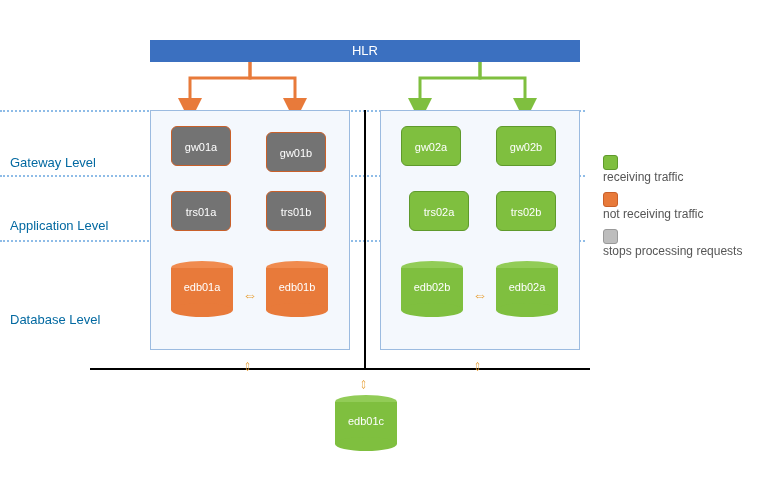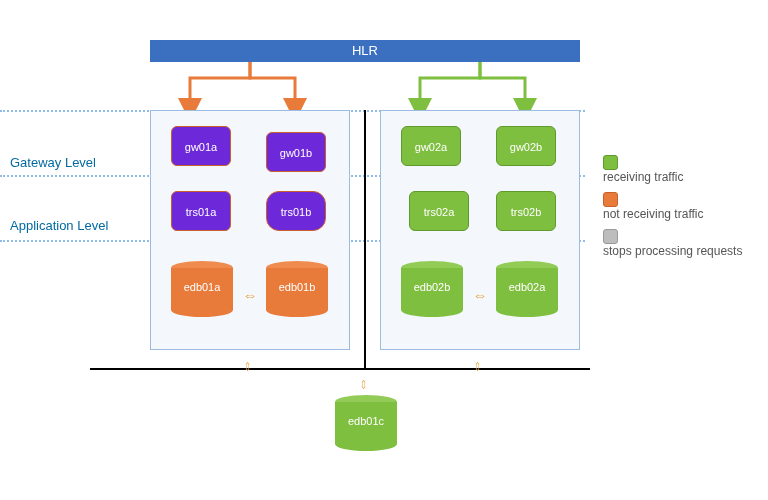--- a/index.html
+++ b/index.html
@@ -62,21 +62,21 @@
   .node-box {
     position: absolute;
     width: 60px; height: 40px;
     border-radius: 6px;
     color: #fff;
     text-align: center;
     line-height: 40px;
     font-size: 11px;
     border: 1px solid rgba(0,0,0,0.15);
   }
-  .orange { background: #6d28d9; border-color: #c9602a; }
+  .orange { background: #737373; border-color: #c9602a; }
   .green  { background: #7fbf3f; border-color: #5f9a2c; }
 
   
   .cyl {
     position: absolute;
     width: 62px;
   }
   .cyl .top  {
     width: 62px; height: 14px;
     border-radius: 50%;
@@ -156,26 +156,27 @@
   </svg>
 
   <div class="lanes">
     <div class="lane-divider" style="top:0px;"></div>
     <div class="lane-divider" style="top:65px;"></div>
     <div class="lane-divider" style="top:130px;"></div>
   </div>
 
   <div class="row-label" style="top:155px;">Gateway Level</div>
   <div class="row-label" style="top:218px;">Application Level</div>
+  <div class="row-label" style="top:312px;">Database Level</div>
 
   <div class="cluster" style="left:150px; top:110px;">
     <div class="node-box orange" style="left:20px; top:15px;">gw01a</div>
     <div class="node-box orange" style="left:115px; top:21px;">gw01b</div>
     <div class="node-box orange" style="left:20px; top:80px;">trs01a</div>
-    <div class="node-box orange" style="left:115px; top:80px;border-radius:13px;">trs01b</div>
+    <div class="node-box orange" style="left:115px; top:80px;">trs01b</div>
 
     <div class="cyl orange" style="left:20px; top:150px;">
       <div class="top"></div>
         <div class="body">edb01a</div>
         <div class="bot"></div>
     </div>
     <div class="cyl orange" style="left:115px; top:150px;">
       <div class="top"></div>
         <div class="body">edb01b</div>
         <div class="bot"></div>

